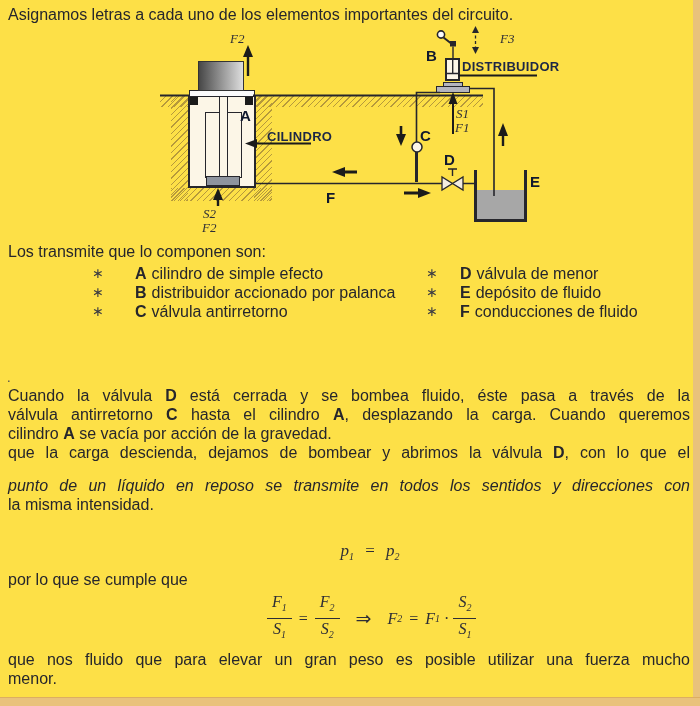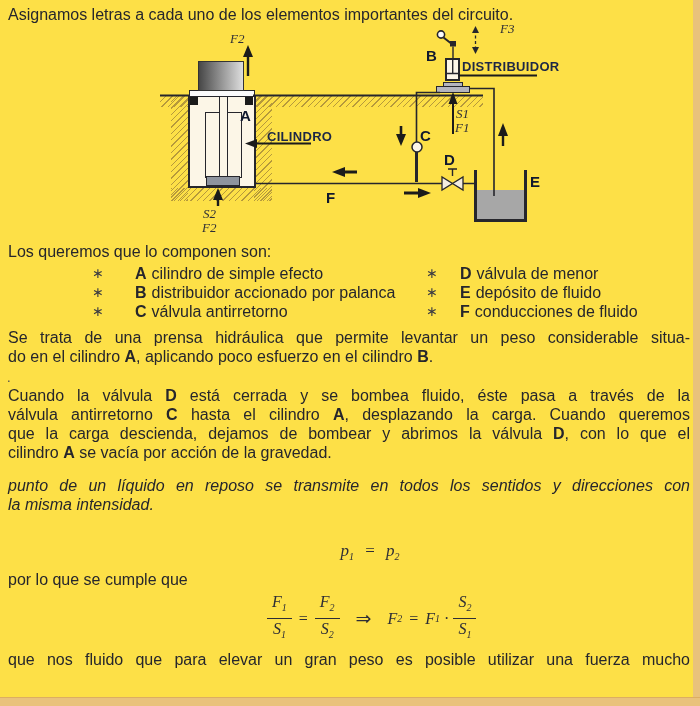--- a/index.html
+++ b/index.html
@@ -34,21 +34,21 @@
   .tank-b{left:474px;top:219px;width:53px;height:3px;background:#26262c;}
   .tank-fluid{left:477px;top:190px;width:47px;height:29px;background:#a7a7a7;}
   svg.lines{position:absolute;left:0;top:0;pointer-events:none;}
   .dlabel{position:absolute;white-space:nowrap;}
   .it{font-family:"Liberation Serif",serif;font-style:italic;font-size:13px;color:#2e2e36;}
   .bl{font-weight:700;font-size:15px;color:#10182e;}
   .cap{font-size:13px;color:#1d2746;letter-spacing:.3px;font-weight:600;}
   .l-f2t{left:230px;top:31px;}  .l-a{left:240px;top:107px;}
   .l-cil{left:267px;top:129px;} .l-s2{left:203px;top:206px;}
   .l-f2b{left:202px;top:220px;} .l-b{left:426px;top:47px;}
-  .l-f3{left:500px;top:21px;}   .l-dis{left:462px;top:59px;}
+  .l-f3{left:500px;top:31px;}   .l-dis{left:462px;top:59px;}
   .l-s1{left:456px;top:106px;}  .l-f1{left:455px;top:120px;}
   .l-c{left:420px;top:127px;}   .l-d{left:444px;top:151px;}
   .l-e{left:530px;top:173px;}   .l-f{left:326px;top:189px;}
   
   .elements{position:absolute;left:0;top:243px;width:700px;font-size:16px;}
   .el-head{position:absolute;left:8px;top:0;}
   .el-row{position:absolute;left:0;width:700px;height:19px;}
   .el-r1{top:22px;} .el-r2{top:41px;} .el-r3{top:60px;}
   .bullet{position:absolute;color:#3a3a42;font-size:14px;}
   .bu1{left:92px;} .bu2{left:426px;}
@@ -173,21 +173,21 @@
     <div class="dlabel cap l-dis">DISTRIBUIDOR</div>
     <div class="dlabel it l-s1">S1</div>
     <div class="dlabel it l-f1">F1</div>
     <div class="dlabel bl l-c">C</div>
     <div class="dlabel bl l-d">D</div>
     <div class="dlabel bl l-e">E</div>
     <div class="dlabel bl l-f">F</div>
   </div>
 
   <div class="elements">
-    <div class="el-head">Los queremos que lo componen son:</div>
+    <div class="el-head">Los transmite que lo componen son:</div>
 
     <div class="el-row el-r1">
       <span class="bullet bu1">∗</span>
       <span class="el-item it1"><b>A</b><span>cilindro de simple efecto</span></span>
       <span class="bullet bu2">∗</span>
       <span class="el-item it2"><b>D</b><span>válvula de menor</span></span>
     </div>
     <div class="el-row el-r2">
       <span class="bullet bu1">∗</span>
       <span class="el-item it1"><b>B</b><span>distribuidor accionado por palanca</span></span>
@@ -195,34 +195,30 @@
       <span class="el-item it2"><b>E</b><span>depósito de fluido</span></span>
     </div>
     <div class="el-row el-r3">
       <span class="bullet bu1">∗</span>
       <span class="el-item it1"><b>C</b><span>válvula antirretorno</span></span>
       <span class="bullet bu2">∗</span>
       <span class="el-item it2"><b>F</b><span>conducciones de fluido</span></span>
     </div>
   </div>
 
-  <div class="para p1">
-      <div class="tline"><span>Se trata de una prensa hidráulica que permite levantar un peso considerable situa-</span></div>
-      <div class="tline last"><span>do en el cilindro </span><span style="font-weight: 700;">A</span><span>, aplicando poco esfuerzo en el cilindro </span><span style="font-weight: 700;">B</span><span>.</span></div>
-    </div>
   <div class="stray">.</div>
   <div class="para p2">
       <div class="tline"><span>Cuando la válvula </span><span style="font-weight: 700;">D</span><span> está cerrada y se bombea fluido, éste pasa a través de la</span></div>
       <div class="tline"><span>válvula antirretorno </span><span style="font-weight: 700;">C</span><span> hasta el cilindro </span><span style="font-weight: 700;">A</span><span>, desplazando la carga. Cuando queremos</span></div>
+      <div class="tline last"><span>cilindro </span><span style="font-weight: 700;">A</span><span> se vacía por acción de la gravedad.</span></div>
       <div class="tline"><span>que la carga descienda, dejamos de bombear y abrimos la válvula </span><span style="font-weight: 700;">D</span><span>, con lo que el</span></div>
-      <div class="tline last"><span>cilindro </span><span style="font-weight: 700;">A</span><span> se vacía por acción de la gravedad.</span></div>
     </div>
   <div class="para p3">
       <div class="tline"><span style="font-style: italic;">punto de un líquido en reposo se transmite en todos los sentidos y direcciones con</span></div>
-      <div class="tline last"><span style="font-style: italic;">la misma intensidad.</span></div>
+      <div class="tline last"><span style="">la misma intensidad.</span></div>
     </div>
 
   <div class="f-pressure fserif">
     <span>p</span><sub>1</sub>
     <span class="feq">=</span>
     <span>p</span><sub>2</sub>
   </div>
 
   <div class="f-intro">por lo que se cumple que</div>
 
@@ -246,17 +242,18 @@
       <span class="fdot">·</span>
       <span class="frac">
         <span class="num"><span>S</span><sub>2</sub></span>
         <span class="den"><span>S</span><sub>1</sub></span>
       </span>
     </span>
   </div>
 
   <div class="para p4">
       <div class="tline"><span>que nos fluido que para elevar un gran peso es posible utilizar una fuerza mucho</span></div>
+      <div class="tline last"><span>menor.</span></div>
     </div>
 
   <div class="strip-r"></div>
   <div class="strip-b"></div>
 </div>
 
 </body></html>

